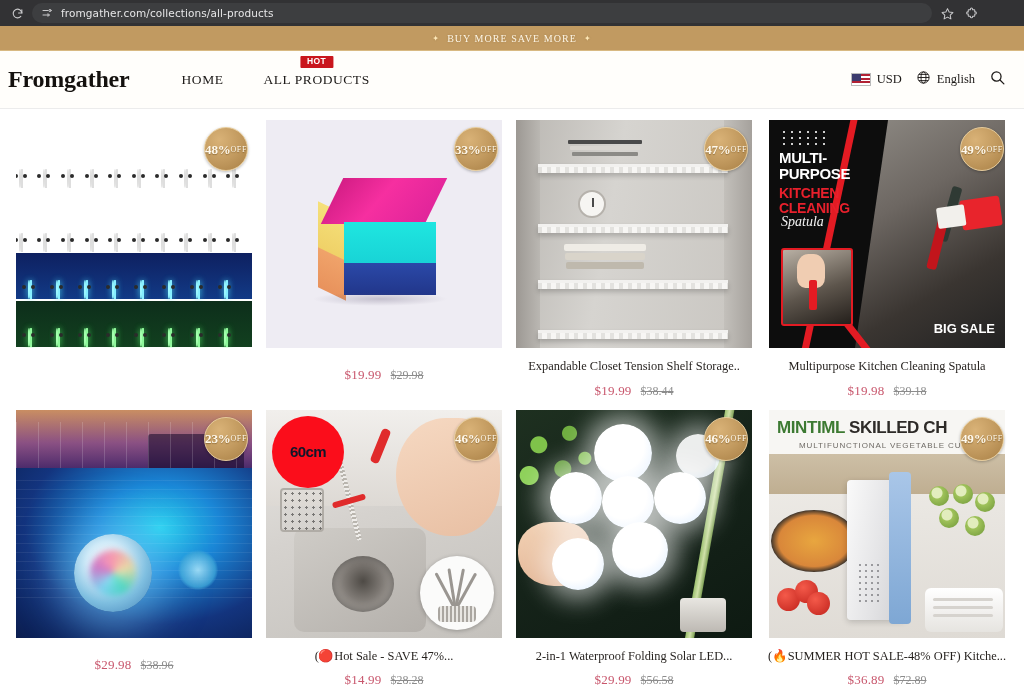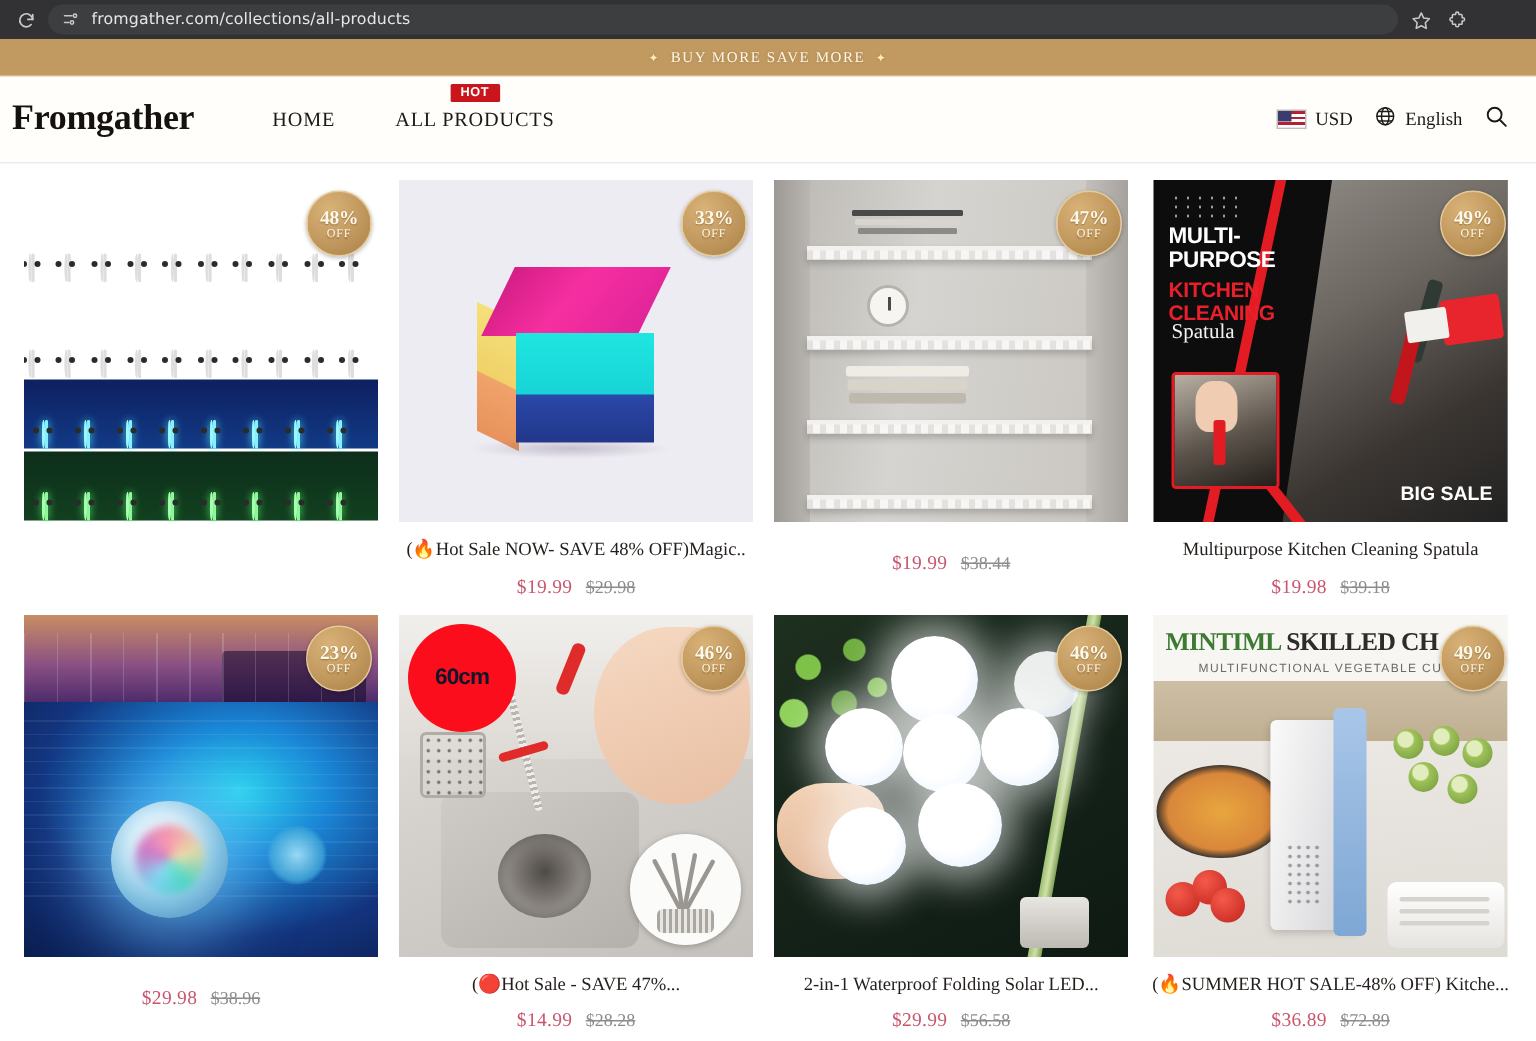--- a/index.html
+++ b/index.html
@@ -157,21 +157,21 @@
   }
 
   .badge {
     position: absolute;
     top: 8px; right: 8px;
     width: 44px; height: 44px;
     border-radius: 50%;
     background: radial-gradient(circle at 34% 28%, #d9b277 0%, #c29a5f 52%, #a87f45 100%);
     border: 1.5px solid #e6cb9a;
     box-shadow: 0 1px 3px rgba(0,0,0,.28);
-    display: flex; flex-direction: column;
+    display: flex; flex-direction: row;
     align-items: center; justify-content: center;
     color: #fff9ec;
     line-height: 1;
     z-index: 6;
   }
   .badge .pct { font-size: 13px; font-weight: 700; letter-spacing: -.2px; text-shadow: 0 1px 1px rgba(100,70,25,.5); }
   .badge .off { font-size: 8px; letter-spacing: .6px; margin-top: 1px; text-shadow: 0 1px 1px rgba(100,70,25,.5); }
 
   .meta { text-align: center; padding: 10px 4px 6px; }
   .p-title {
@@ -294,21 +294,21 @@
   }
   .spat .dots {
     position:absolute; left:11px; top:9px; width:48px; height:18px;
     background-image: radial-gradient(#cfcfcf 0.9px, transparent 1px);
     background-size: 8px 6px;
   }
   .spat .h1 { position:absolute; left:10px; top:30px; color:#fff; font-family:"Liberation Sans",sans-serif;
               font-weight:800; font-size:15px; line-height:1.05; letter-spacing:-.3px; }
   .spat .h2 { position:absolute; left:10px; top:66px; color:#e8202c; font-family:"Liberation Sans",sans-serif;
               font-weight:800; font-size:14px; line-height:1.05; letter-spacing:-.3px; }
-  .spat .h3 { position:absolute; left:12px; top:94px; color:#f2f2f2; font-size:14px; }
+  .spat .h3 { position:absolute; left:12px; top:94px; color:#f2f2f2; font-style:italic; font-size:14px; }
   .spat .inset {
     position:absolute; left:12px; bottom:22px; width:72px; height:78px;
     border:2px solid #e31b23; border-radius:3px; overflow:hidden;
     background: linear-gradient(160deg,#b9b0a4,#5d554c 55%,#241f1b);
   }
   .spat .inset .hand { position:absolute; left:14px; top:4px; width:28px; height:34px; background:#f0cdb2; border-radius:40% 40% 30% 30%; }
   .spat .inset .tool { position:absolute; left:26px; top:30px; width:8px; height:30px; background:#e31b23; border-radius:2px; }
   .spat .bigsale {
     position:absolute; right:10px; bottom:12px; color:#fff;
     font-family:"Liberation Sans",sans-serif; font-weight:800; font-size:13px;
@@ -406,21 +406,21 @@
   .bulb.b7 { left: 160px; top: 24px; width:44px; height:44px; opacity:.92; }
   .solar .hand2 { position:absolute; left:2px; top:112px; width:72px; height:64px;
                   background: linear-gradient(160deg,#f3d3b6,#dfae8d); border-radius:44% 36% 40% 50%; }
   .solar .pot { position:absolute; right:26px; bottom:6px; width:46px; height:34px;
                 background: linear-gradient(180deg,#e8e6e1,#bdb9b3); border-radius:4px; }
 
   
   .mint { width: 236px; height: 228px; position:relative; overflow:hidden;
           background: linear-gradient(175deg,#f3f1ee 0%,#e9e6e1 48%,#dedad4 100%); }
   .mint .topstrip { position:absolute; left:0; right:0; top:0; height:44px; background:#f7f6f3; }
-  .mint .ttl { position:absolute; left:8px; top:8px; font-family:Liberation Serif, serif;
+  .mint .ttl { position:absolute; left:8px; top:8px; font-family:Liberation Sans, sans-serif;
                font-weight:800; font-size:17px; letter-spacing:-.4px; white-space:nowrap; }
   .mint .ttl .g { color:#3d7a32; }
   .mint .ttl .d { color:#2e2b28; }
   .mint .sub { position:absolute; left:30px; top:31px; color:#6f6b66;
                font-family:"Liberation Sans",sans-serif; font-size:8px; letter-spacing:.9px; white-space:nowrap; }
   .mint .counter2 { position:absolute; left:0; right:0; top:44px; height:40px; background:linear-gradient(180deg,#cdbfa6,#bfae91); }
   .mint .grater { position:absolute; left:78px; top:70px; width:58px; height:140px;
                   background: linear-gradient(100deg,#fafafa 0%,#e4e4e6 55%,#cfcfd2 100%);
                   border-radius:4px; box-shadow:0 2px 6px rgba(0,0,0,.18); }
   .mint .grater::after { content:""; position:absolute; left:10px; bottom:16px; width:24px; height:42px; border-radius:3px;
@@ -605,21 +605,20 @@
             <span class="face-front2"></span>
         </div>
         <div class="cube-shadow"></div>
       </div>
       <div class="badge">
         <span class="pct">33%</span>
         <span class="off">OFF</span>
       </div>
     </div>
     <div class="meta">
-      <div class="p-title">(🔥Hot Sale NOW- SAVE 48% OFF)Magic..</div>
       <div class="p-prices">
         <span class="p-sale">$19.99</span>
         <span class="p-cmp">$29.98</span>
       </div>
     </div>
   </div>
 
   <div class="card">
     <div class="thumb-wrap">
       <div class="thumb closet">
@@ -641,20 +640,21 @@
           </span>
         <span class="shelf s3"></span>
         <span class="shelf s4"></span>
       </div>
       <div class="badge">
         <span class="pct">47%</span>
         <span class="off">OFF</span>
       </div>
     </div>
     <div class="meta">
+      <div class="p-title">Expandable Closet Tension Shelf Storage..</div>
       <div class="p-prices">
         <span class="p-sale">$19.99</span>
         <span class="p-cmp">$38.44</span>
       </div>
     </div>
   </div>
 
   <div class="card">
     <div class="thumb-wrap">
       <div class="thumb spat">

